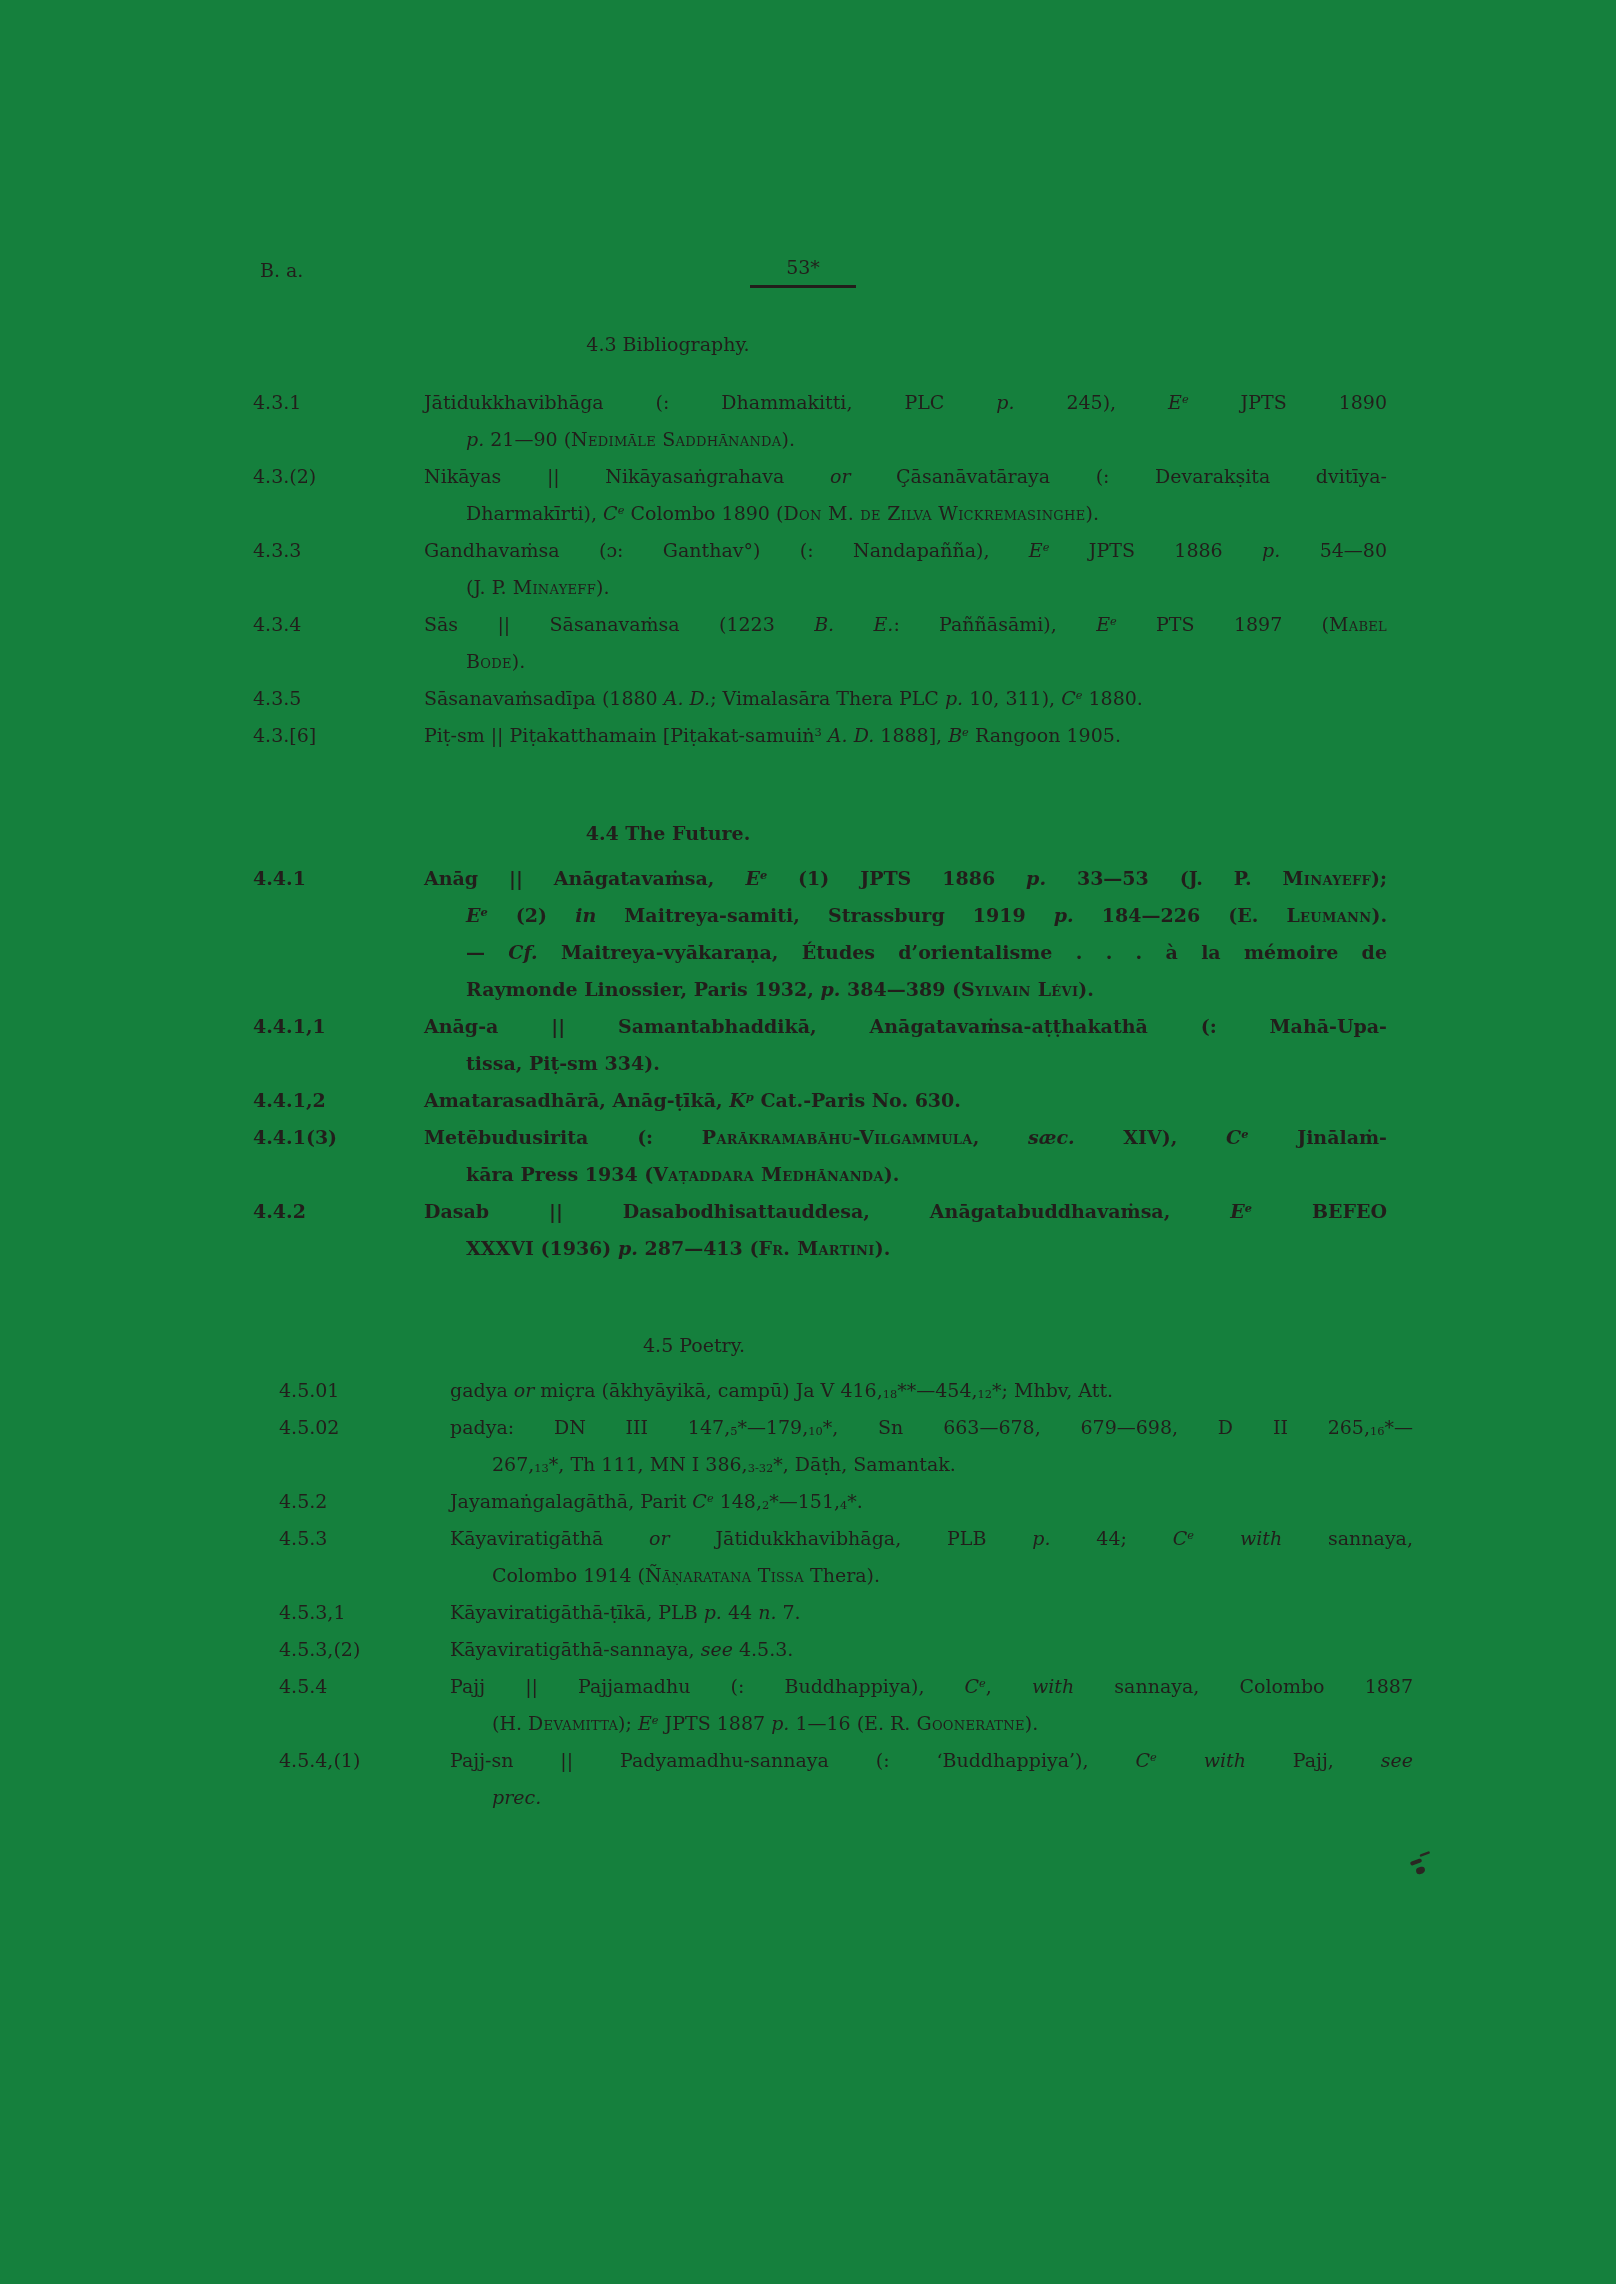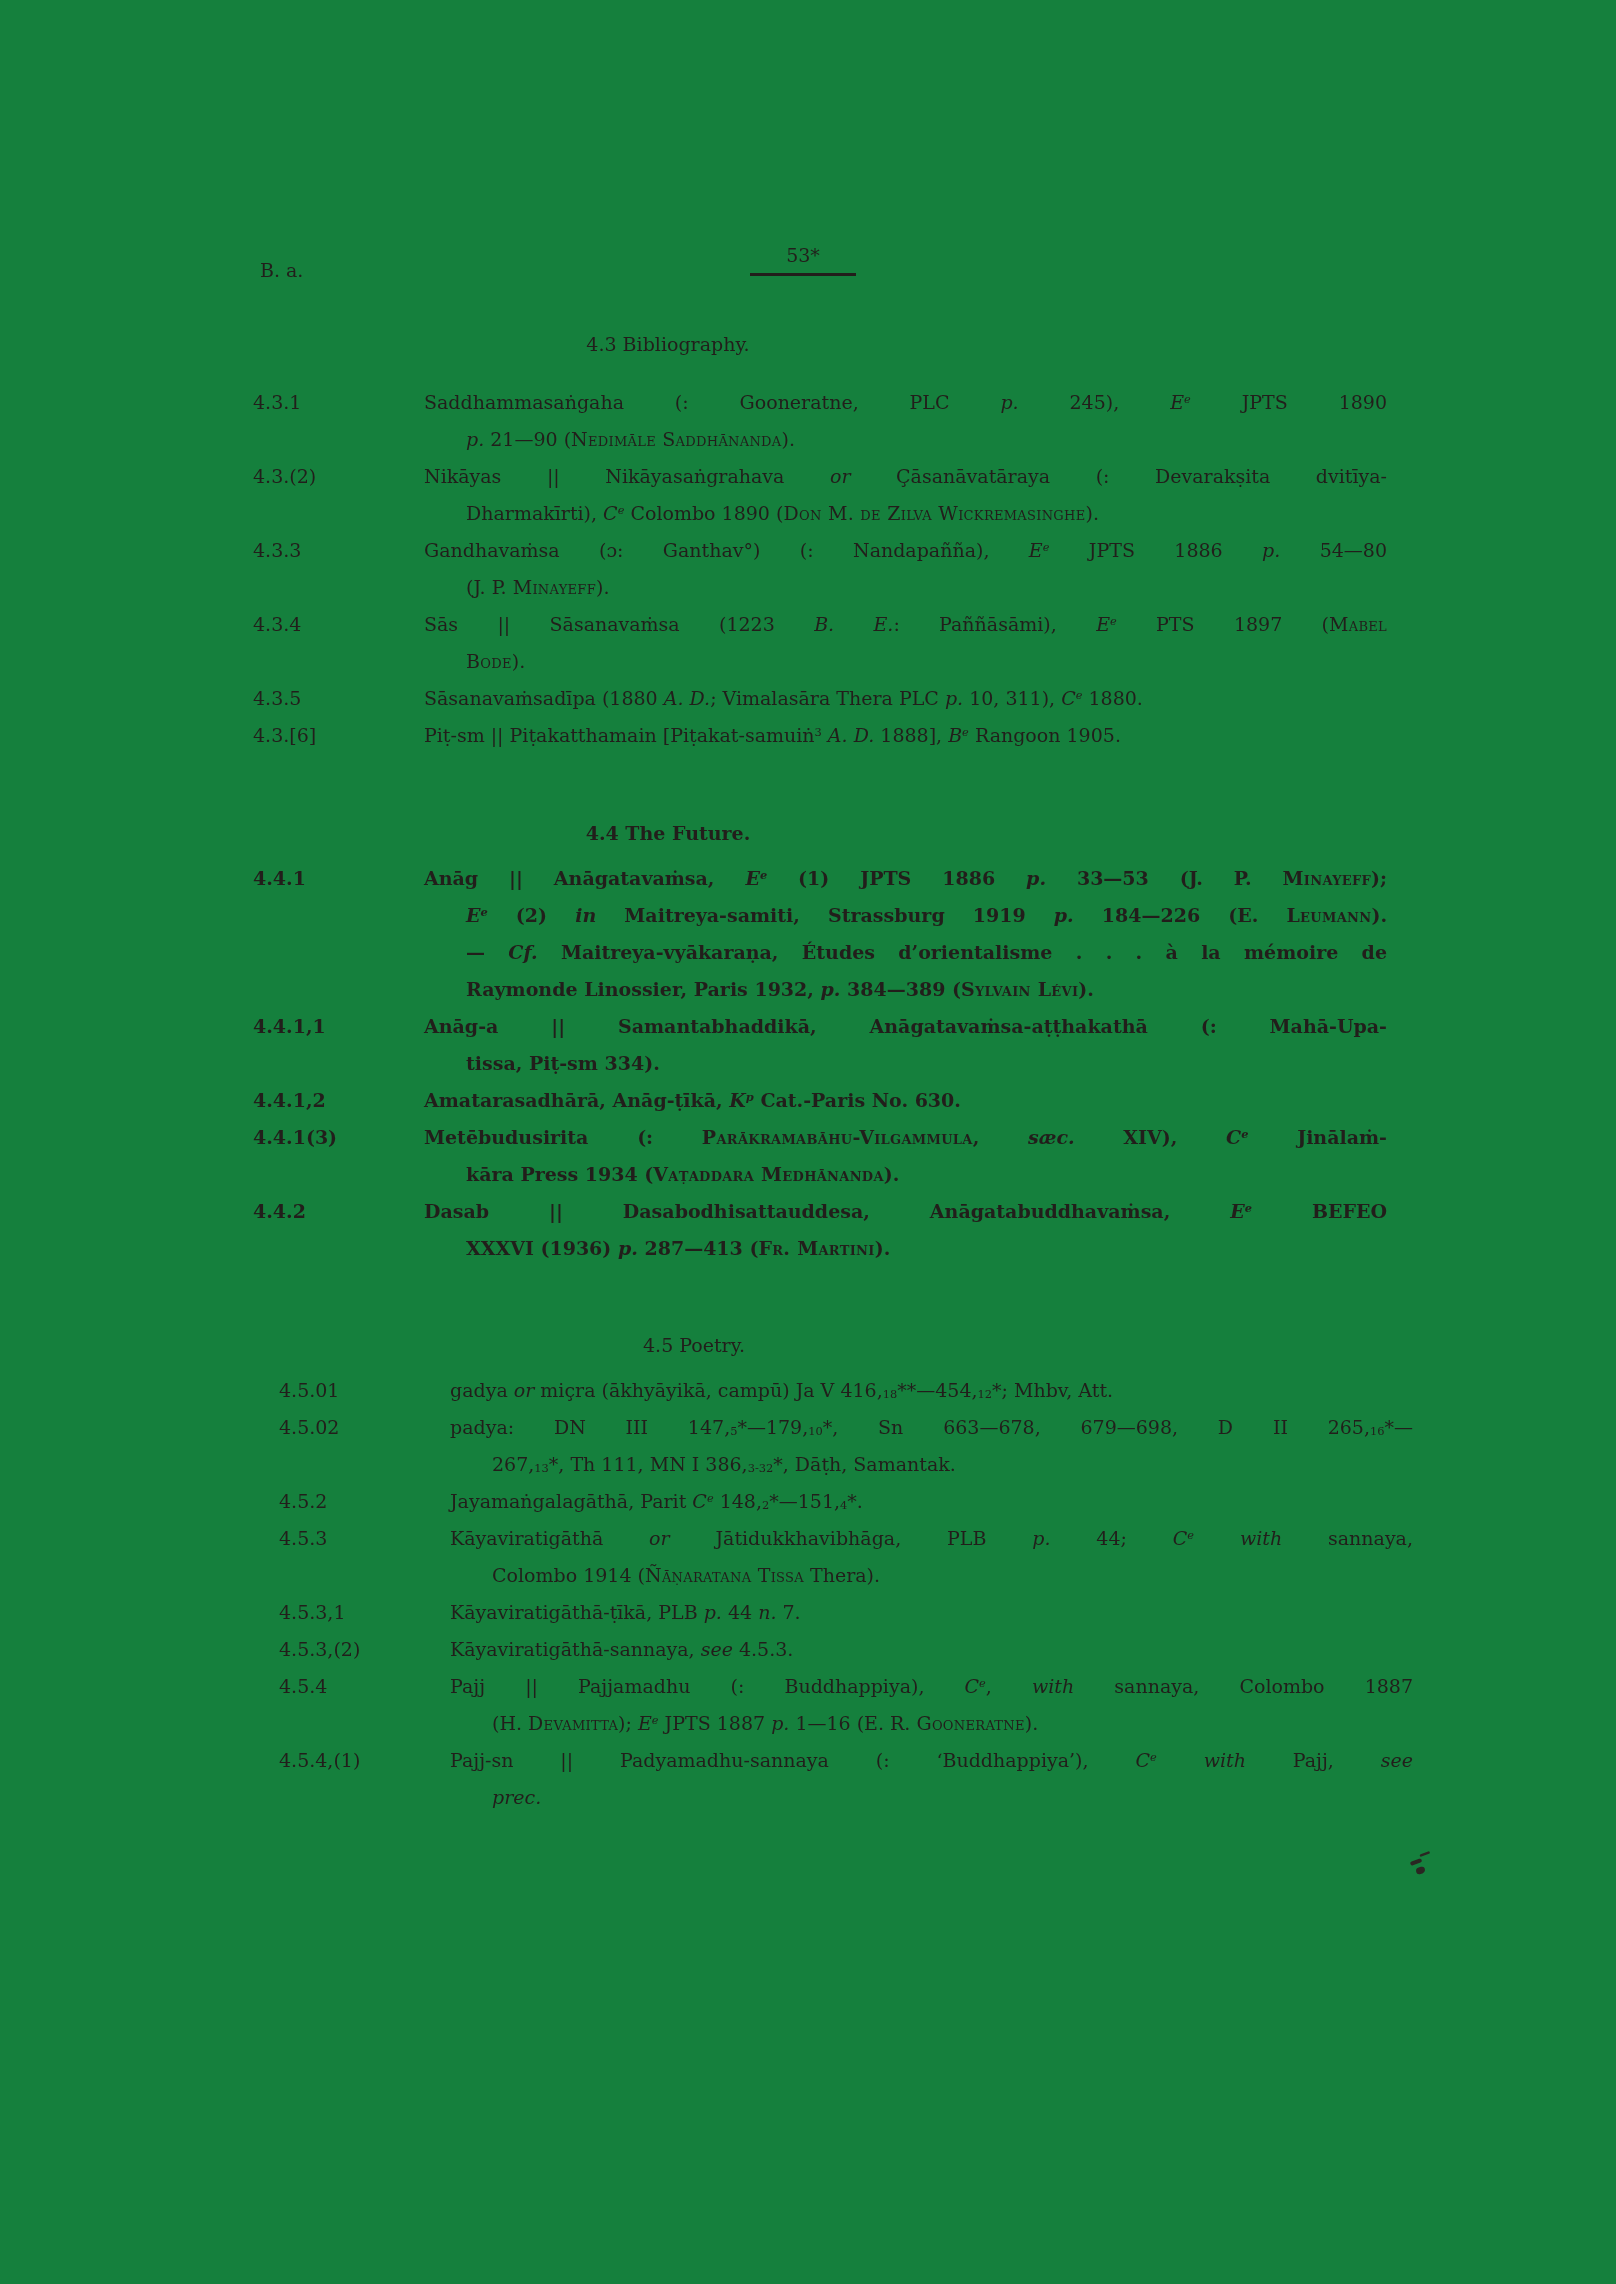--- a/index.html
+++ b/index.html
@@ -24,21 +24,21 @@
   }
   .header-left {
     position: absolute;
     left: 260px;
     top: 252px;
     white-space: nowrap;
   }
   .pagenum-wrap {
     position: absolute;
     left: 741px;
-    top: 240px;
+    top: 252px;
     width: 124px;
     text-align: center;
     line-height: 31px;
   }
   .pagenum-rule {
     height: 2.6px;
     background: #221e1b;
     width: 106px;
     margin: 2px auto 0 auto;
   }
@@ -116,21 +116,21 @@
     <div class="pagenum-rule"></div>
   </div>
 
   <div>
       <section class="section" style="top: 326px;">
     <div class="section-heading" style="margin-bottom: 21px;">4.3 Bibliography.</div>
     <div class="entries">
           <div class="entry">
             <span class="entry-id">4.3.1</span>
             <div class="entry-body">
-              <div class="line"><span>Saddhammasaṅgaha (: Gooneratne, PLC </span><span class="i">p.</span><span> 245), </span><span class="i">E</span><span class="isup">e</span><span> JPTS 1890</span></div>
+              <div class="line"><span>Jātidukkhavibhāga (: Dhammakitti, PLC </span><span class="i">p.</span><span> 245), </span><span class="i">E</span><span class="isup">e</span><span> JPTS 1890</span></div>
               <div class="line cont last"><span class="i">p.</span><span> 21—90 (</span><span class="sc">Nedimāle Saddhānanda</span><span>).</span></div>
             </div>
           </div>
           <div class="entry">
             <span class="entry-id">4.3.(2)</span>
             <div class="entry-body">
               <div class="line"><span>Nikāyas || Nikāyasaṅgrahava </span><span class="i">or</span><span> Çāsanāvatāraya (: Devarakṣita dvitīya-</span></div>
               <div class="line cont last"><span>Dharmakīrti), </span><span class="i">C</span><span class="isup">e</span><span> Colombo 1890 (</span><span class="sc">Don M. de Zilva Wickremasinghe</span><span>).</span></div>
             </div>
           </div>

